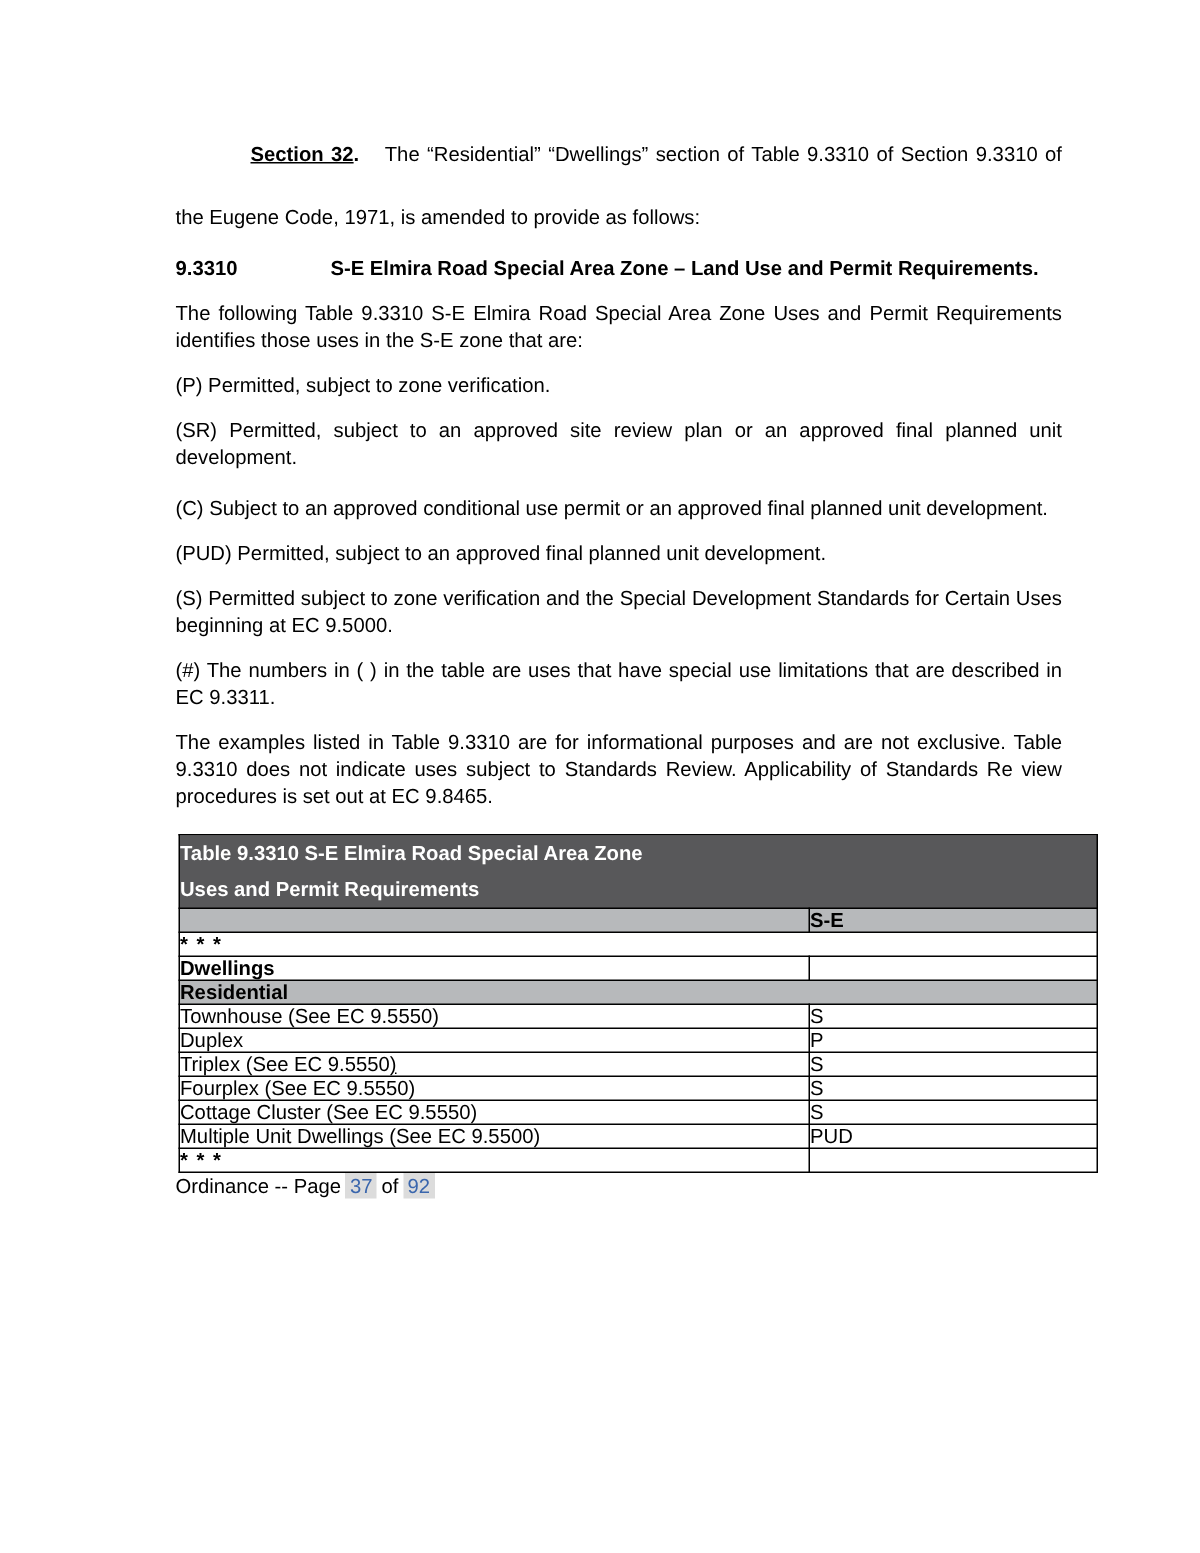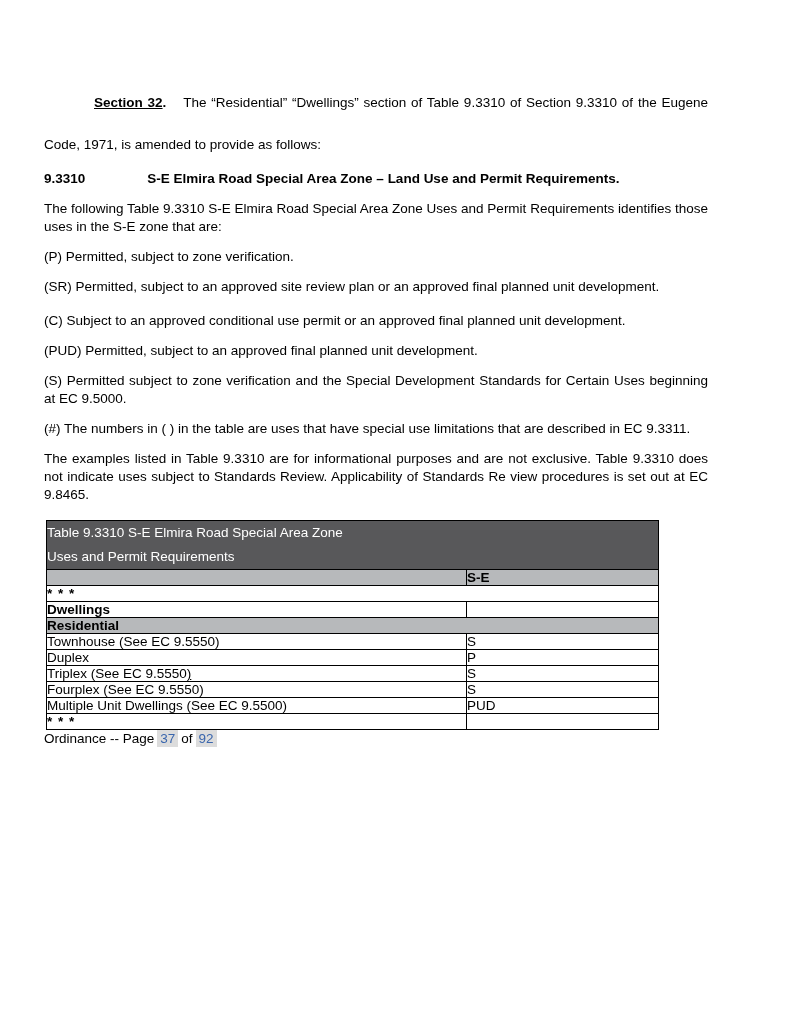--- a/index.html
+++ b/index.html
@@ -10,21 +10,21 @@
     --ink: #000000;
   }
   * { box-sizing: border-box; }
   html, body {
     margin: 0; padding: 0;
     width: 800px; height: 1035px;
     background: #ffffff;
     font-family: "Liberation Sans", "DejaVu Sans", sans-serif;
     color: var(--ink);
   }
-  .page { padding: 82px 92px 0 44px; width: 800px; }
+  .page { padding: 82px 92px 0 117px; width: 800px; }
 
   p {
     font-size: 13.5px;
     line-height: 18px;
     text-align: justify;
     margin: 12px 0 0 0;
   }
   .p-intro {
     line-height: 42px;
     text-indent: 50px;
@@ -51,21 +51,21 @@
   .zoning-table td, .zoning-table th {
     border: 1.5px solid #000;
     font-size: 13.5px;
     padding: 0;
     vertical-align: middle;
     text-align: left;
   }
   .t-title {
     background: var(--table-header-bg);
     color: #ffffff;
-    font-weight: normal;
+    font-weight: bold;
     text-align: center;
     padding: 3px 0;
   }
   .t-title div { line-height: 24px; }
   .zoning-table td { height: 14px; }
   .shaded { background: var(--shaded-row-bg); }
   .cell-pad { padding-left: 6px; }
   .cell-indent { padding-left: 16px; }
   .se-head { font-weight: bold; padding-left: 6px; }
   .ellipsis { font-weight: bold; letter-spacing: 1px; }
@@ -136,20 +136,24 @@
     </tr>
     <tr>
       <td class="cell-indent"><span>Triplex (See EC 9.5550</span><span class="u">)</span></td>
       <td class="status">S</td>
     </tr>
     <tr>
       <td class="cell-indent">Fourplex (See EC 9.5550)</td>
       <td class="status">S</td>
     </tr>
     <tr>
+      <td class="cell-indent">Cottage Cluster (See EC 9.5550)</td>
+      <td class="status">S</td>
+    </tr>
+    <tr>
       <td class="cell-indent">Multiple Unit Dwellings (See EC 9.5500)</td>
       <td class="status">PUD</td>
     </tr>
     <tr>
       <td class="cell-pad ellipsis">* * *</td>
       <td class="status"></td>
     </tr>
   </tbody>
     </table>
 

